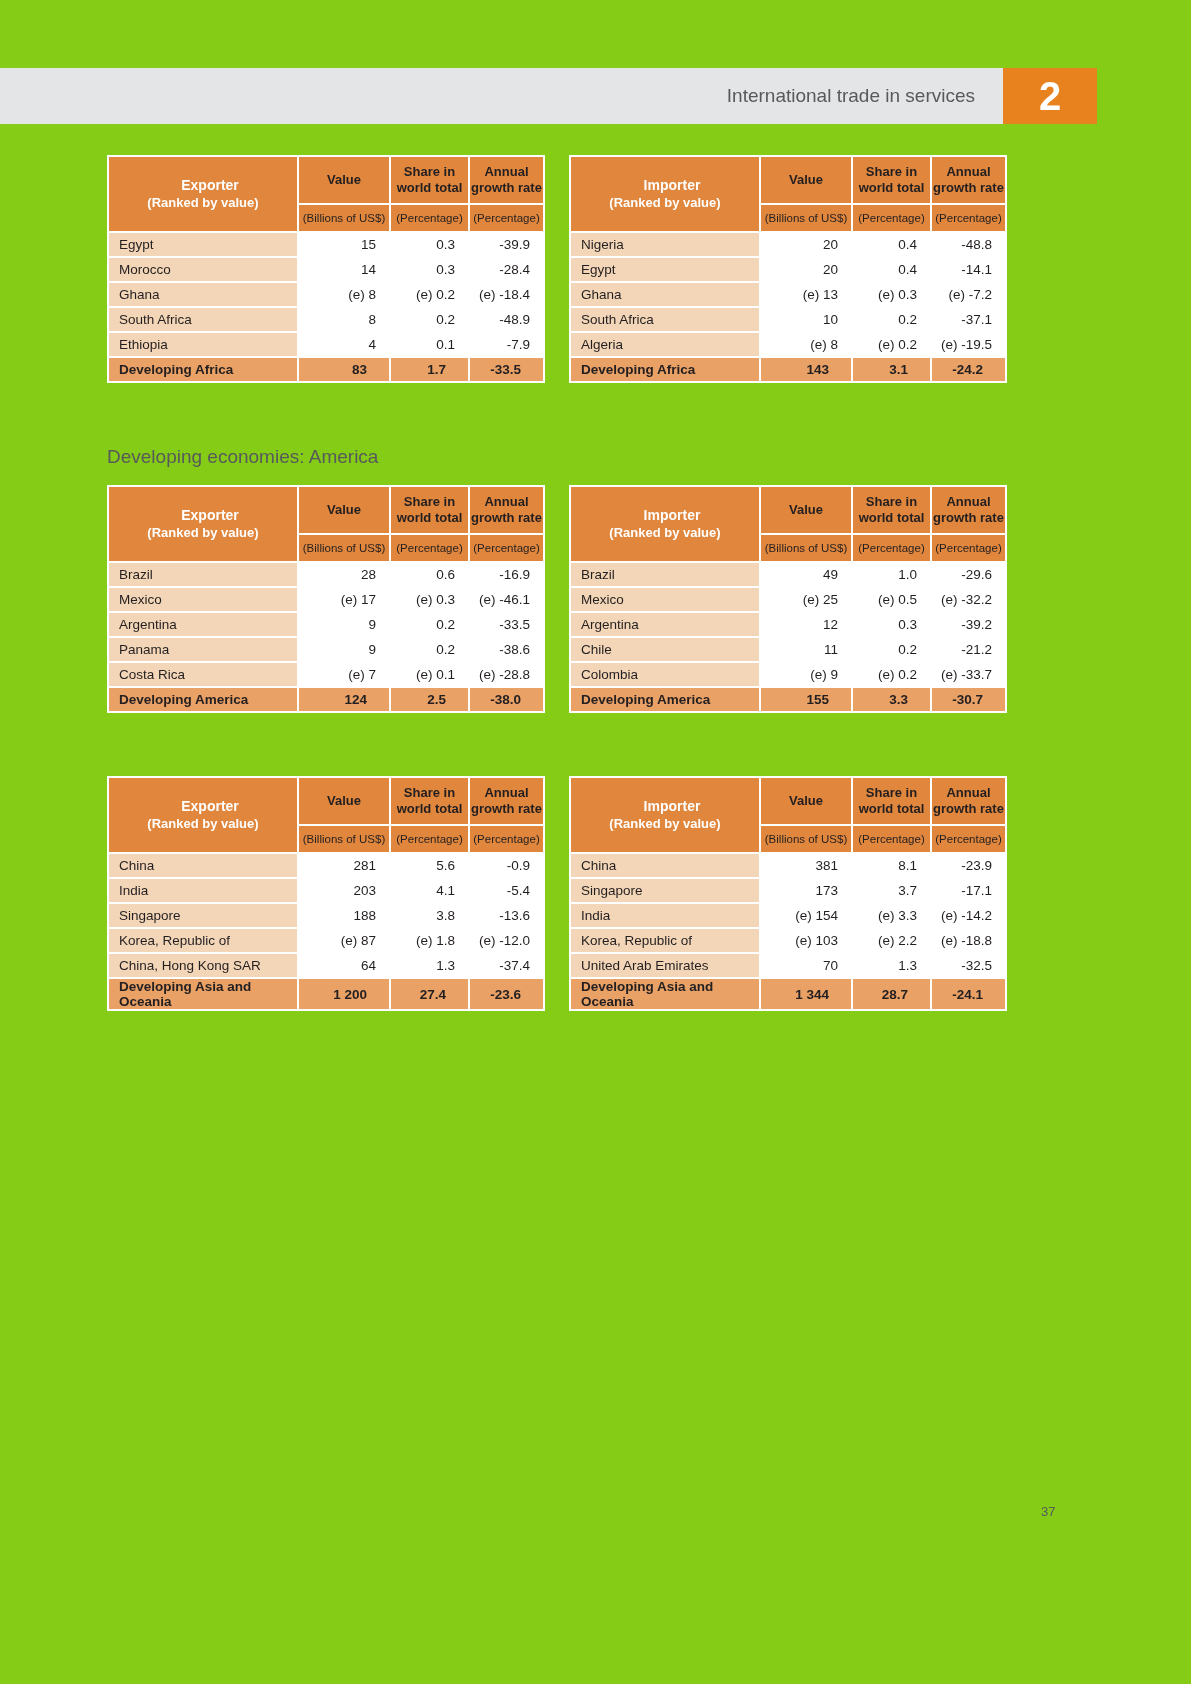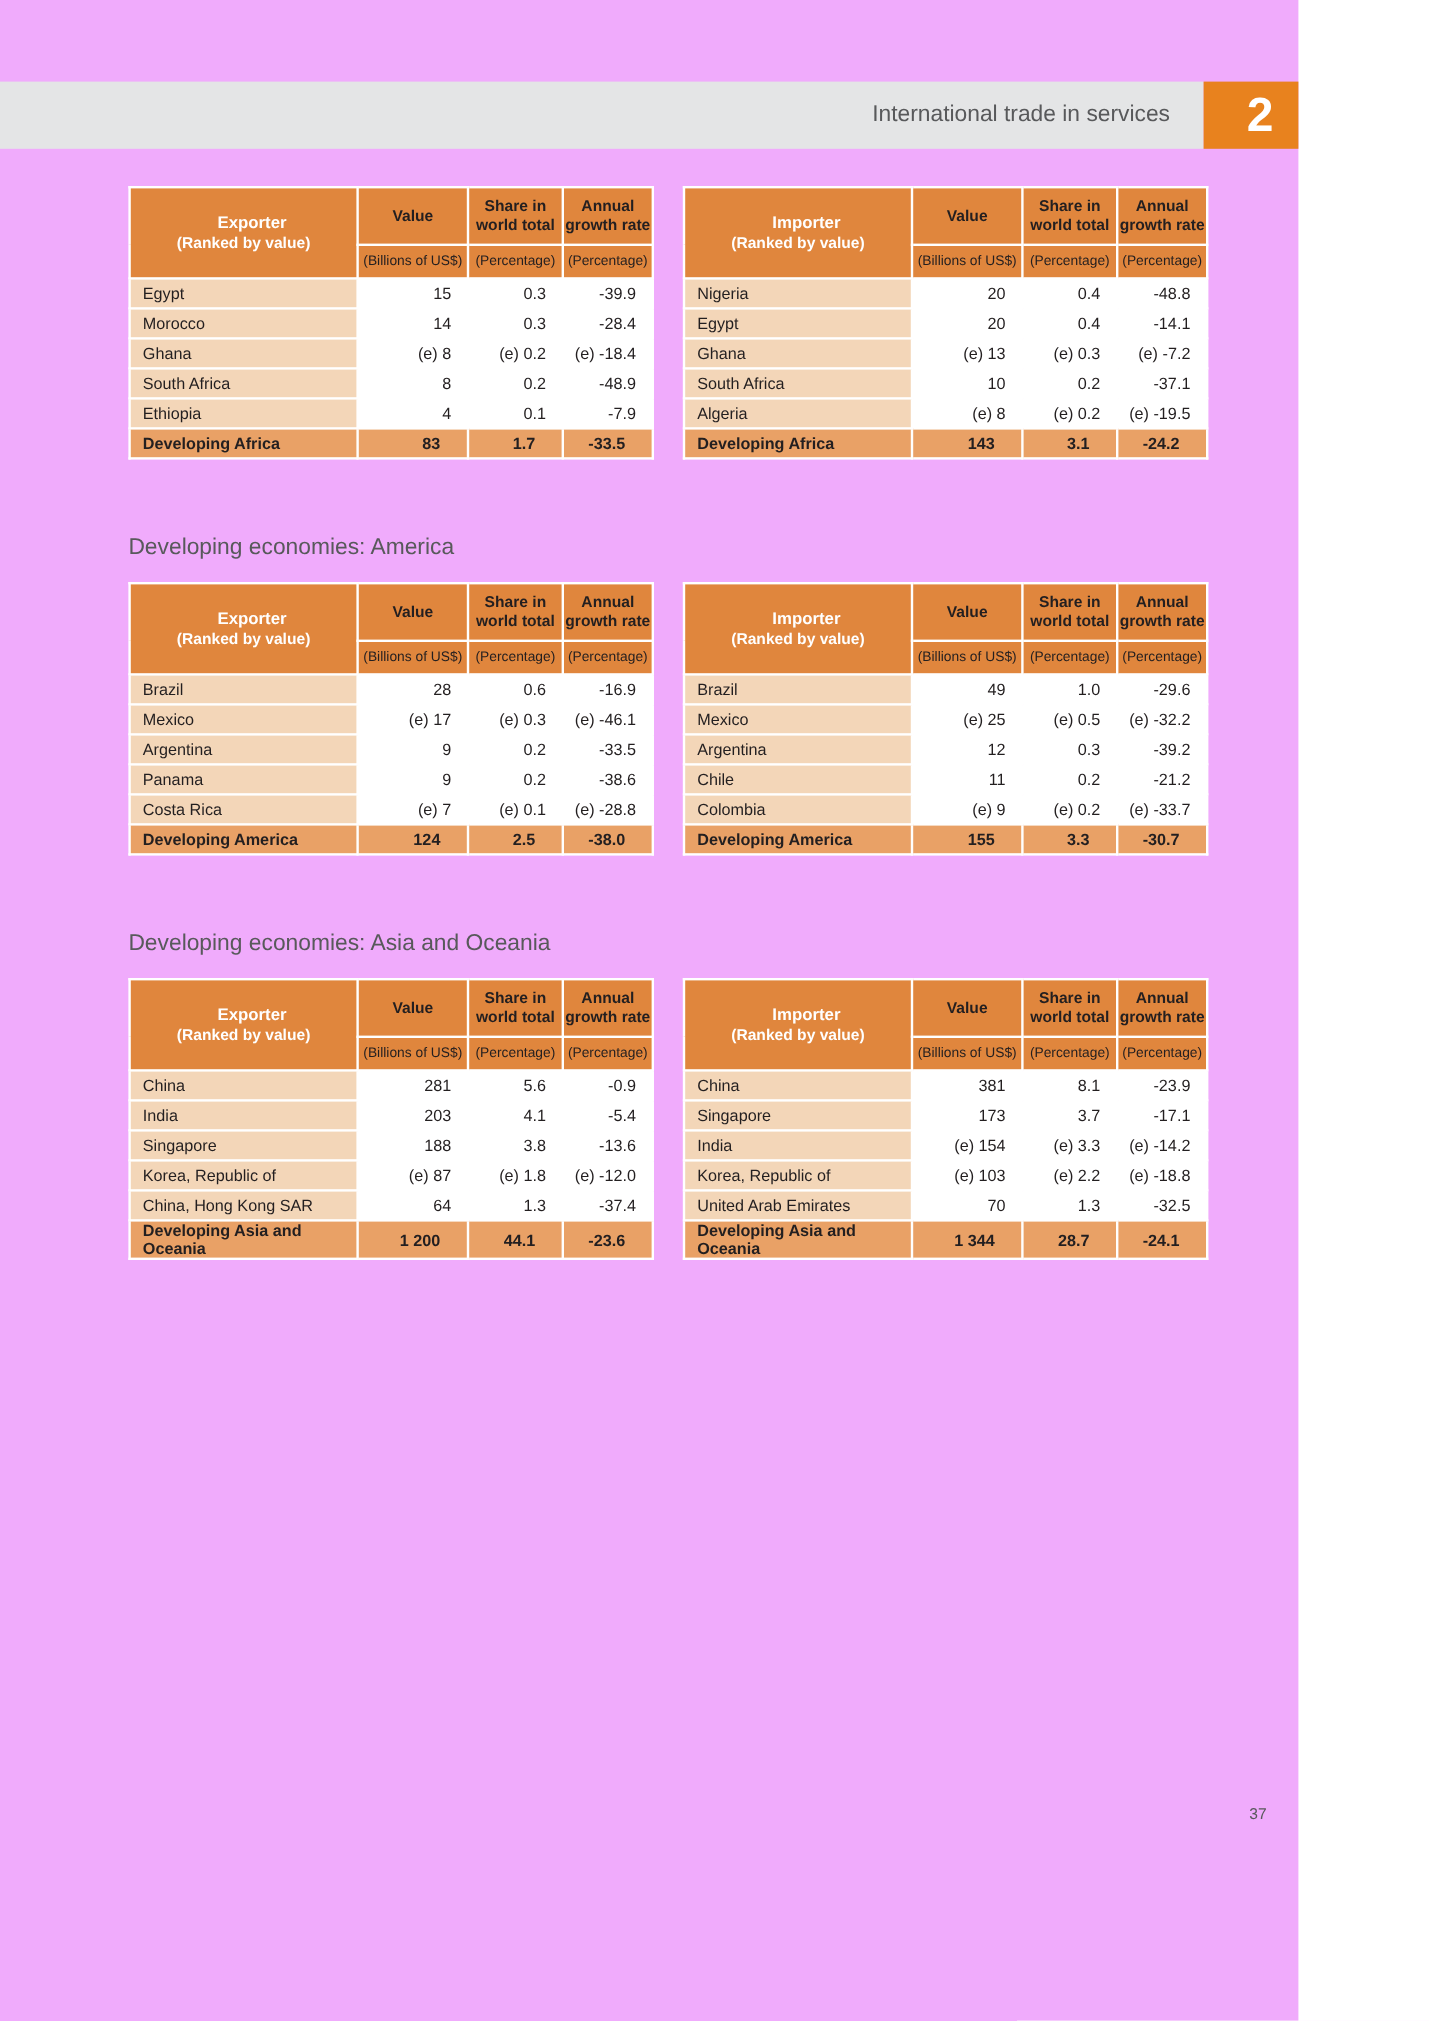--- a/index.html
+++ b/index.html
@@ -8,21 +8,21 @@
 
   :root {
     --chapter-orange: #e8821e;
     --header-orange: #e0863d;
     --row-peach: #f3d6b8;
     --total-orange: #e9a166;
     --band-gray: #e4e5e6;
     --title-gray: #58595b;
   }
 
-  .page { position: relative; width: 1082px; height: 1684px; background: #f0abfc; overflow: hidden; }
+  .page { position: relative; width: 1191px; height: 1684px; background: #84cc16; overflow: hidden; }
 
   
   .top-band { position: absolute; top: 68px; left: 0; width: 1097px; height: 56px; display: flex; }
   .top-gray { flex: 1; background: var(--band-gray); display: flex; align-items: center; justify-content: flex-end; padding-right: 28px; }
   .top-title { font-size: 19px; color: var(--title-gray); }
   .chapter-badge { width: 94px; background: var(--chapter-orange); color: #fff; font-size: 40px; font-weight: bold; display: flex; align-items: center; justify-content: center; }
 
   
   .content { position: absolute; top: 155px; left: 107px; width: 896px; }
   .section { margin-bottom: 63px; }
@@ -320,21 +320,20 @@
     <td class="td-num">155</td>
     <td class="td-num">3.3</td>
     <td class="td-num">-30.7</td>
   </tr>
             </tbody>
   </table>
 </div>
   </section>
 
   <section class="section">
-    <h2 class="section-title">Developing economies: Asia and Oceania</h2>
     <div class="tables-row">
   <table class="trade-table">
     <colgroup>
       <col class="col-name">
       <col class="col-value">
       <col class="col-share">
       <col class="col-growth">
     </colgroup>
     <thead>
       <tr>
@@ -379,21 +378,21 @@
   </tr>
               <tr class="data-row">
     <td class="td-name">China, Hong Kong SAR</td>
     <td class="td-num">64</td>
     <td class="td-num">1.3</td>
     <td class="td-num">-37.4</td>
   </tr>
               <tr class="total-row">
     <td class="td-name">Developing Asia and Oceania</td>
     <td class="td-num">1 200</td>
-    <td class="td-num">44.1</td>
+    <td class="td-num">27.4</td>
     <td class="td-num">-23.6</td>
   </tr>
             </tbody>
   </table>
 
   <table class="trade-table">
     <colgroup>
       <col class="col-name">
       <col class="col-value">
       <col class="col-share">

